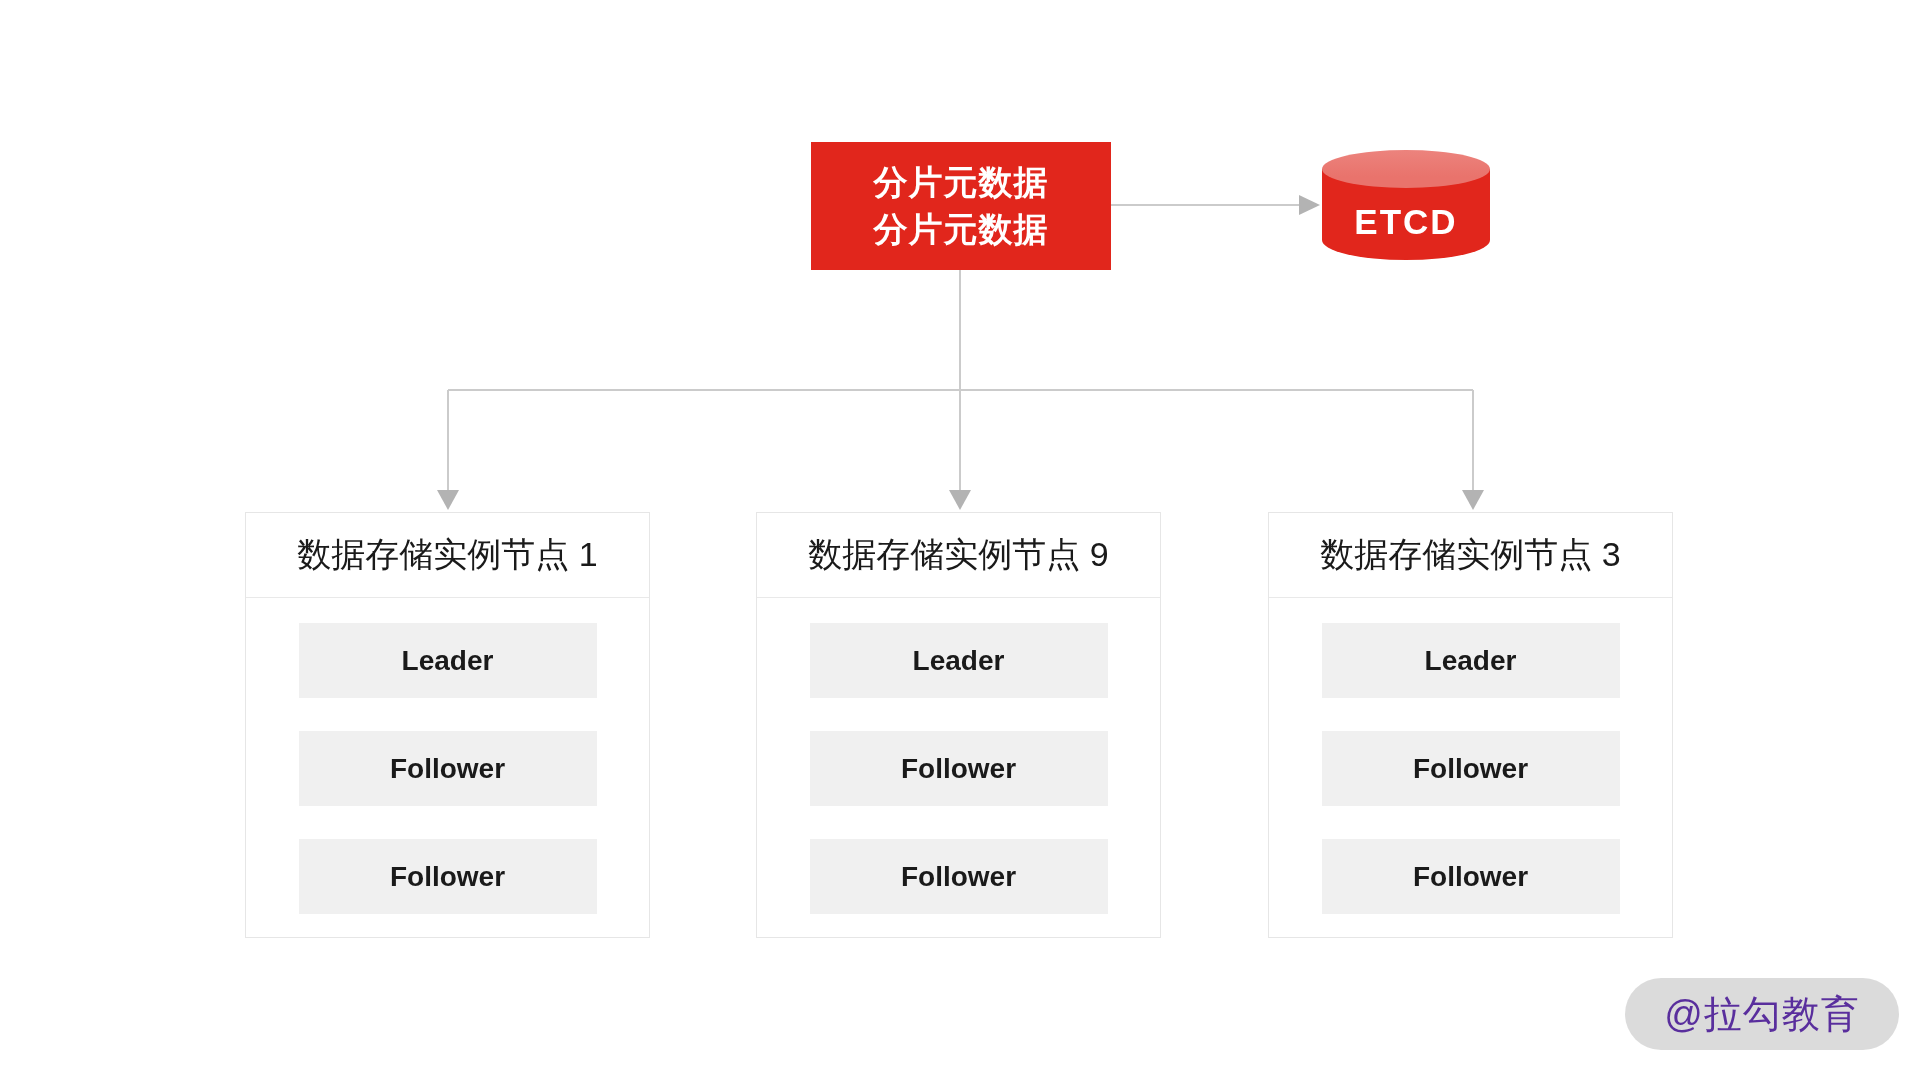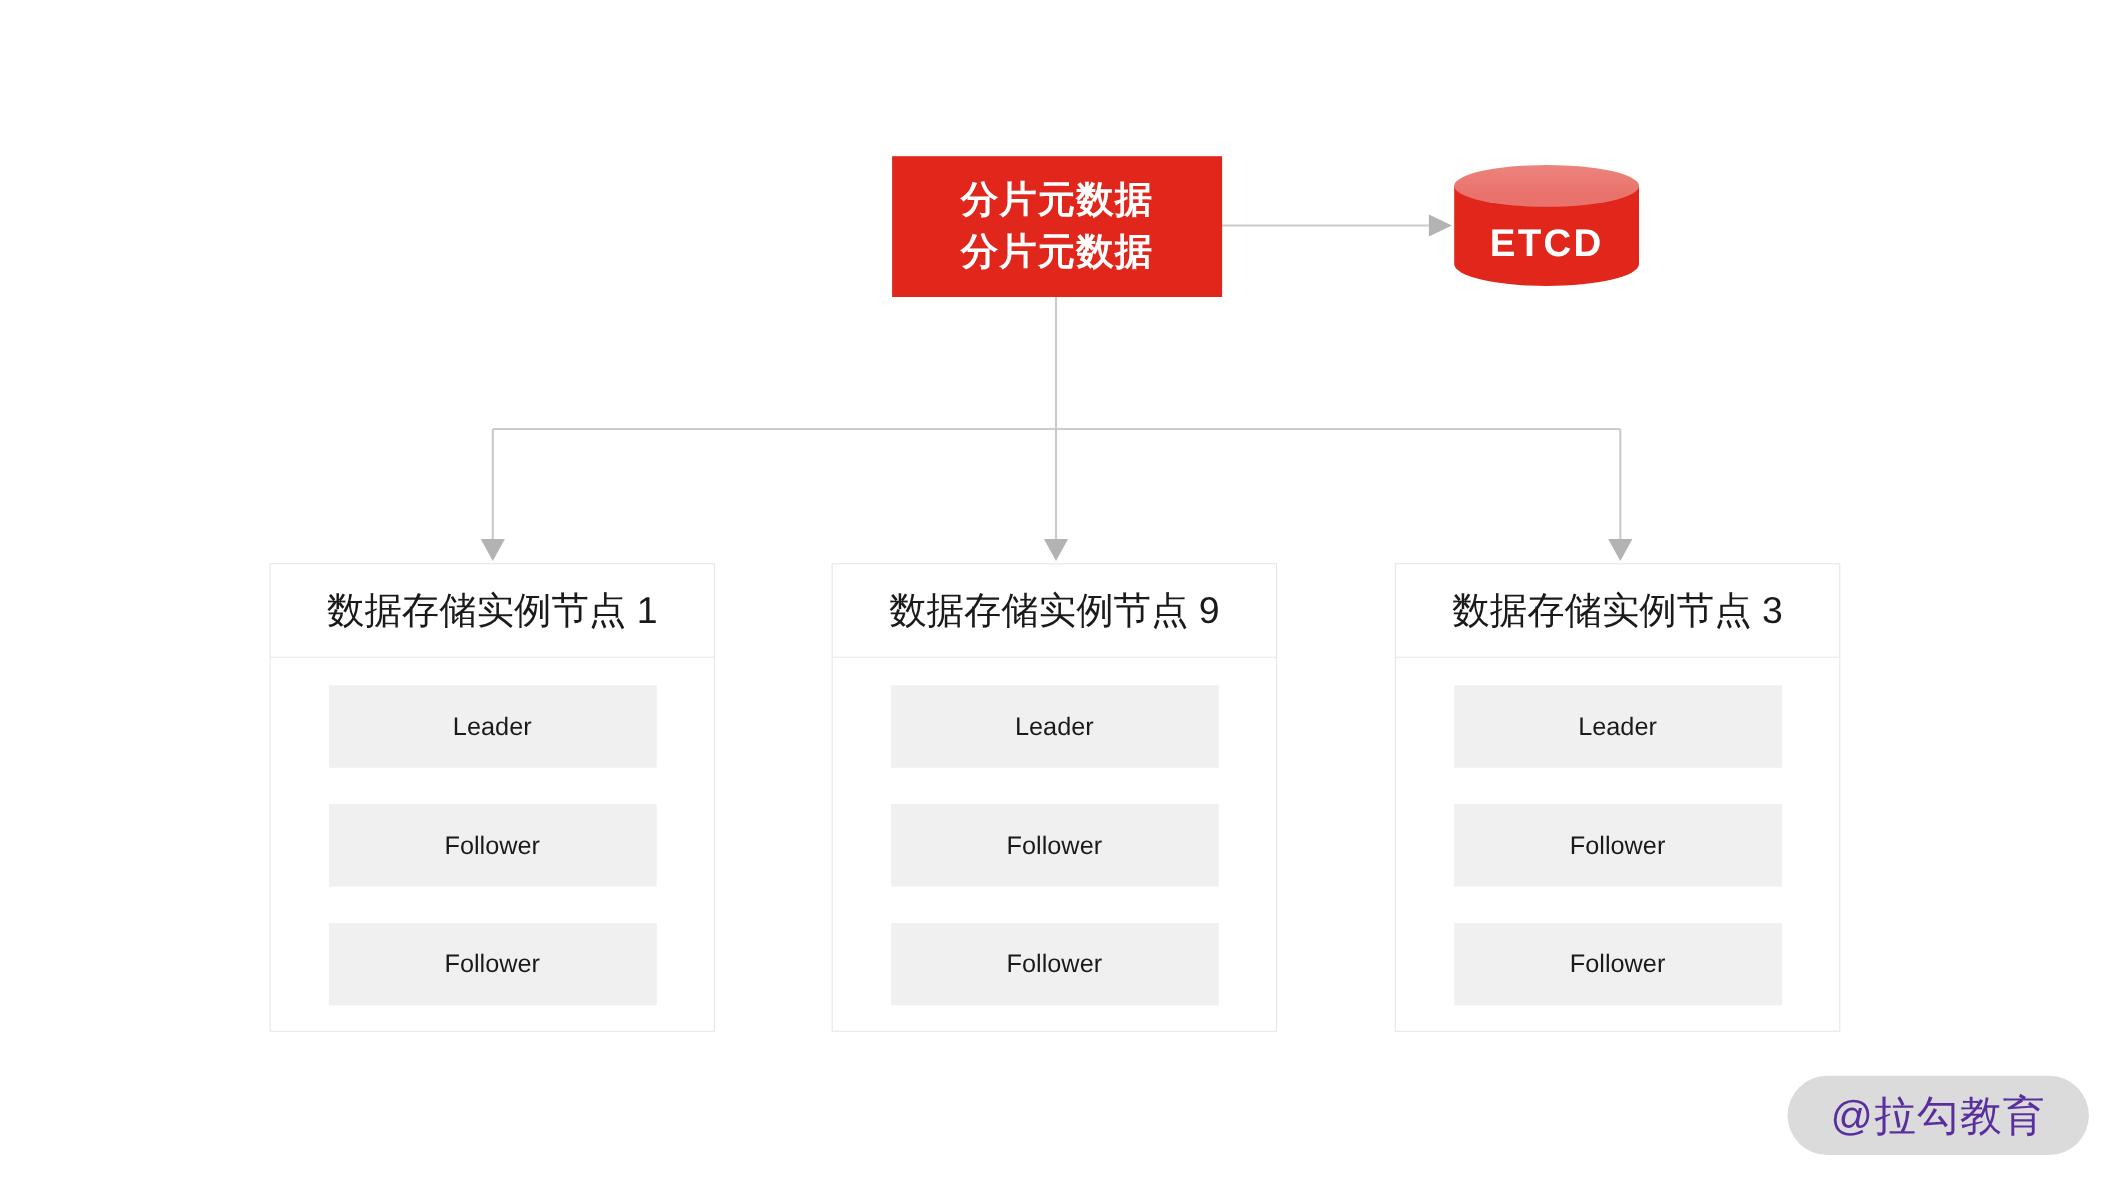--- a/index.html
+++ b/index.html
@@ -109,22 +109,22 @@
     flex-direction:column;
     align-items:center;
     gap:33px;
   }
   .item{
     width:298px; height:75px;
     background:var(--item-bg);
     display:flex;
     align-items:center;
     justify-content:center;
-    font-size:23px;
-    font-weight:400;
+    font-size:28px;
+    font-weight:700;
     color:var(--text-dark);
   }
   .watermark{
     position:absolute;
     left:1625px; top:978px;
     width:274px; height:72px;
     background:var(--watermark-bg);
     opacity:0.92;
     border-radius:36px;
     display:flex;

